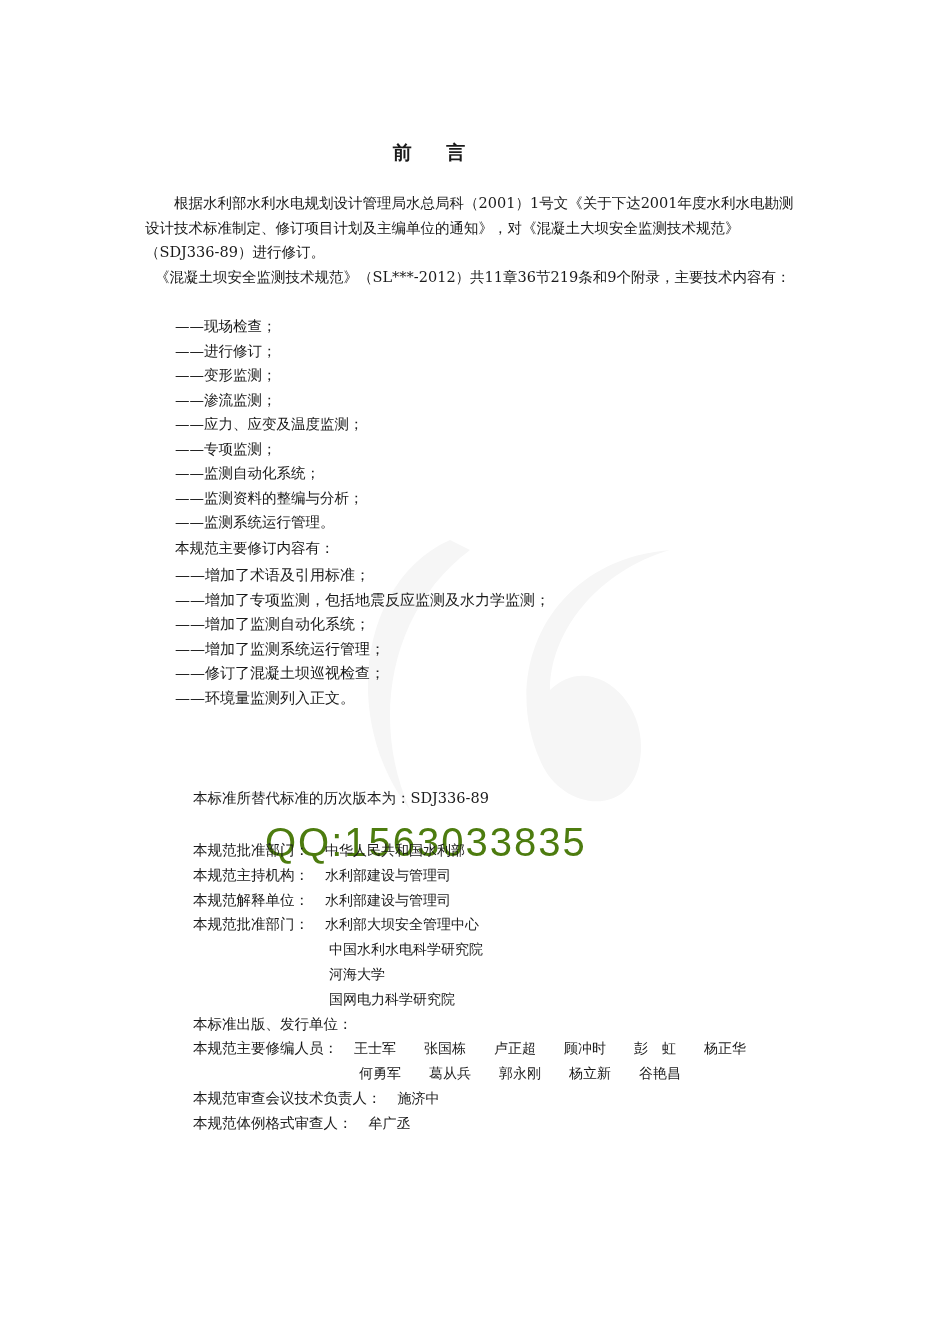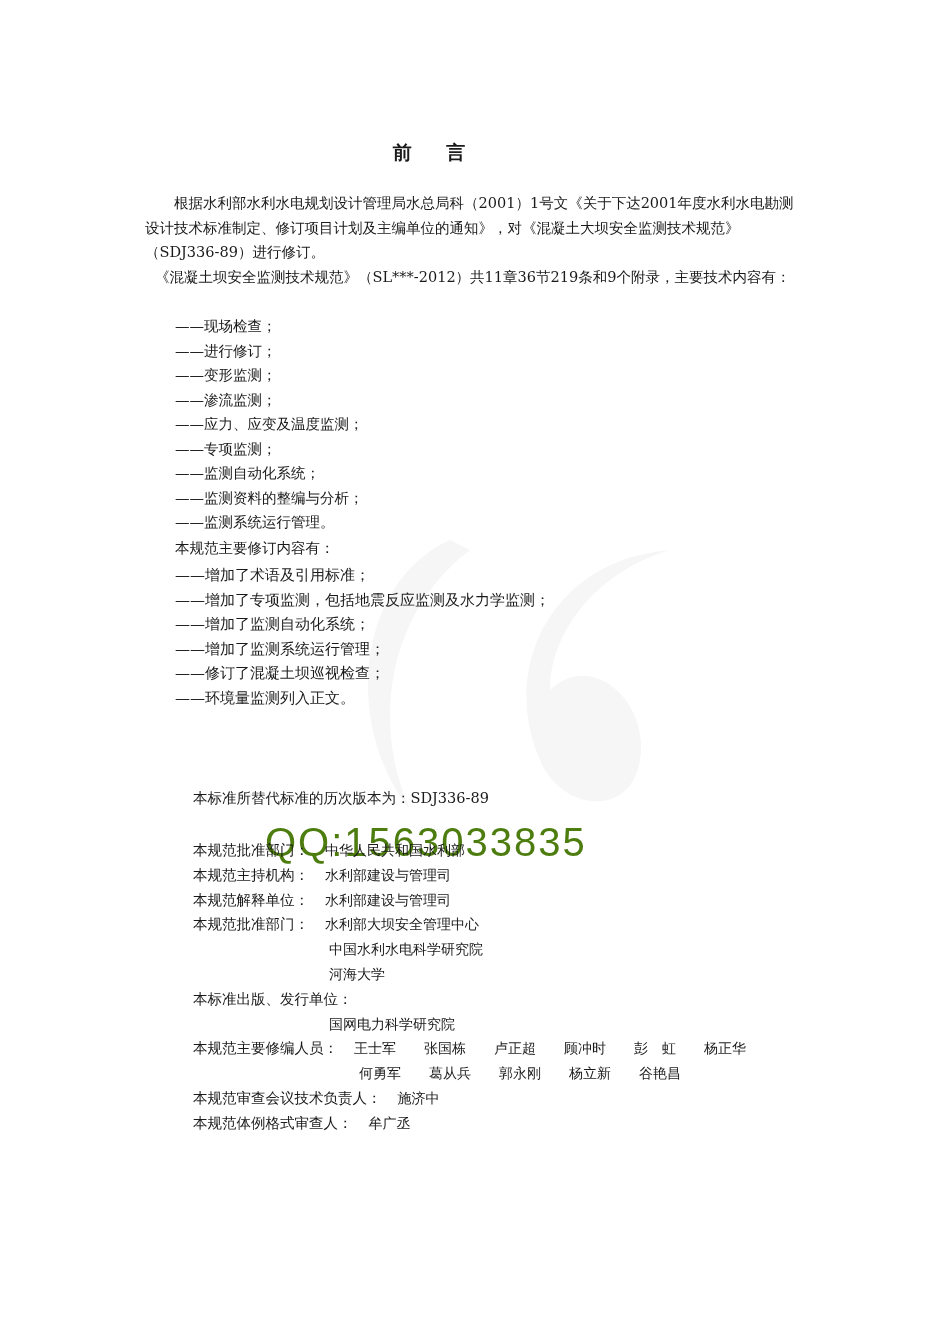--- a/index.html
+++ b/index.html
@@ -76,24 +76,24 @@
   <div class="meta-row">
     <span class="meta-label">本规范解释单位：</span>
     <span class="meta-value">水利部建设与管理司</span>
   </div>
   <div class="meta-row">
     <span class="meta-label">本规范批准部门：</span>
     <span class="meta-value">水利部大坝安全管理中心</span>
   </div>
   <div class="meta-row indent-val">中国水利水电科学研究院</div>
   <div class="meta-row indent-val">河海大学</div>
+  <div class="meta-row indent-val">国网电力科学研究院</div>
   <div class="meta-row">
     <span class="meta-label">本标准出版、发行单位：</span>
   </div>
-  <div class="meta-row indent-val">国网电力科学研究院</div>
   <div class="meta-row">
     <span class="meta-label">本规范主要修编人员：</span>
     <span class="names">
       <span class="name">王士军</span>
       <span class="name">张国栋</span>
       <span class="name">卢正超</span>
       <span class="name">顾冲时</span>
       <span class="name">彭　虹</span>
       <span class="name">杨正华</span>
     </span>

